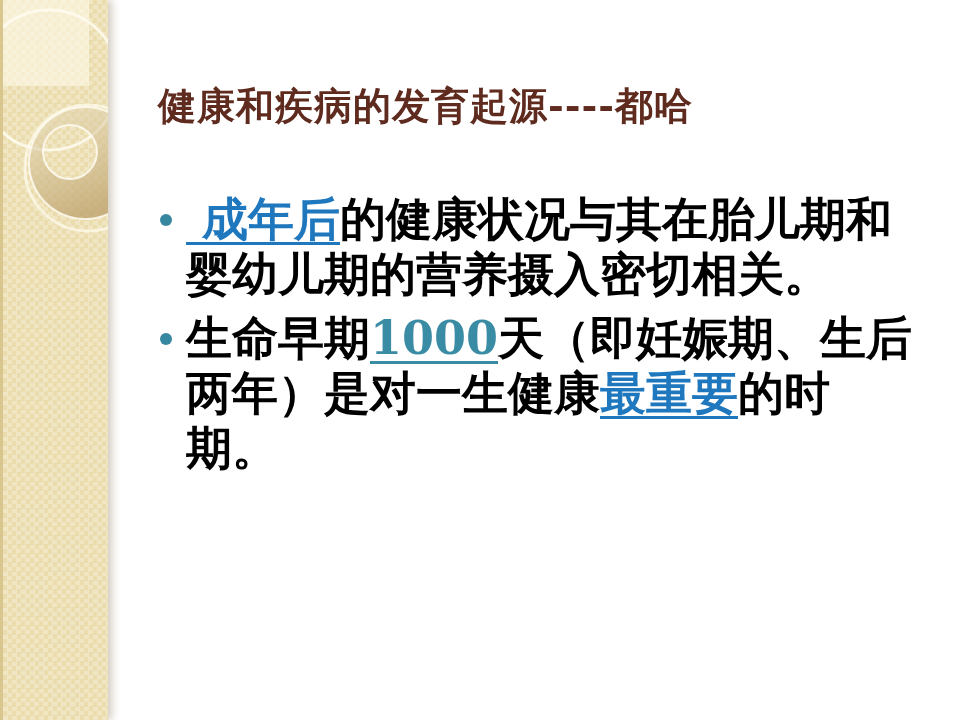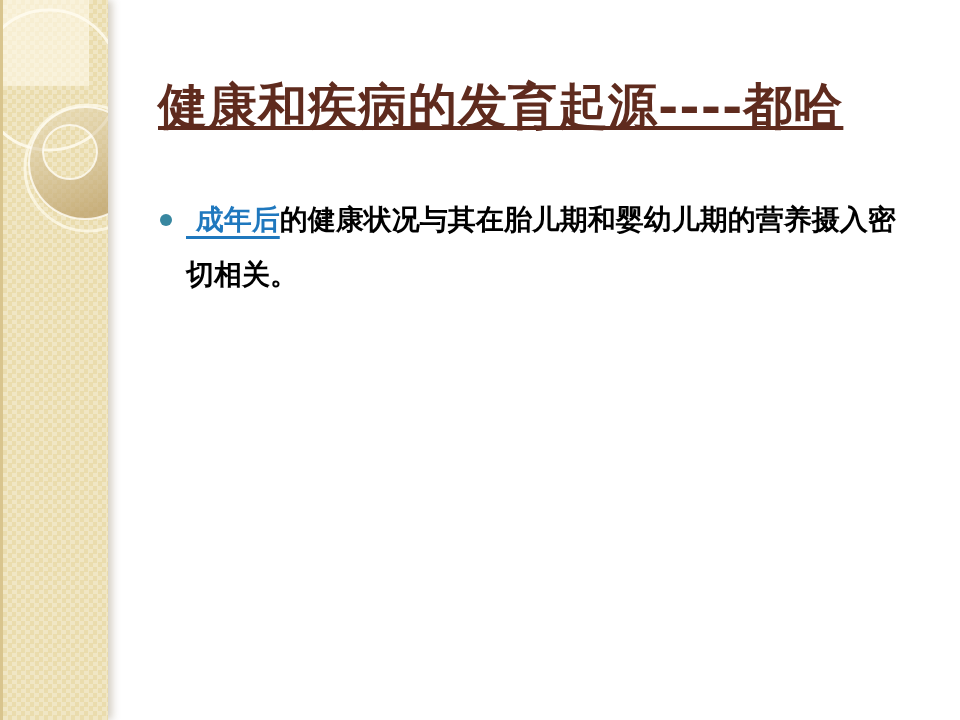--- a/index.html
+++ b/index.html
@@ -13,31 +13,31 @@
     background-color:var(--sidebar-base,#EADCAD);
     background-image:conic-gradient(rgba(255,255,255,.28) 0 25%,transparent 0 50%,rgba(255,255,255,.28) 0 75%,transparent 0);
     background-size:9px 9px;
     border-left:3px solid #D9C58E;
     box-shadow:4px 0 8px rgba(110,90,50,.30);
   }
   .sidebar svg{position:absolute;left:0;top:0;}
   
   .content{position:absolute;left:158px;top:76px;width:758px;}
   .title{
-    margin:0;font-size:49px;line-height:60px;font-weight:bold;
-    color:var(--title,#5F2B1E);letter-spacing:1px;text-decoration:underline;
+    margin:0;font-size:38px;line-height:60px;font-weight:bold;
+    color:var(--title,#5F2B1E);letter-spacing:1px;
   }
   .bullet-list{list-style:none;margin:56px 0 0 0;padding:0;}
   .bullet-item{display:flex;align-items:flex-start;margin-bottom:9px;}
   .dot{
     flex:0 0 12px;width:12px;height:12px;border-radius:50%;
     background:var(--bullet-dot,#3887A0);margin:22px 14px 0 2px;
   }
   .bullet-text{
-    flex:1;font-size:28px;line-height:55px;font-weight:bold;
+    flex:1;font-size:46px;line-height:55px;font-weight:bold;
     color:var(--body,#000);
   }
   .seg-plain{color:var(--body,#000);}
   .seg-blue,.seg-teal{
     text-decoration:underline;
     text-decoration-thickness:3px;
     text-underline-offset:7px;
   }
   .seg-blue{color:var(--link-blue,#1F78BE);text-decoration-color:var(--link-blue,#1F78BE);}
   .seg-teal{color:var(--link-teal,#3A8CA4);text-decoration-color:var(--link-teal,#3A8CA4);}
@@ -62,16 +62,20 @@
     </svg>
   </div>
 
   <div class="content">
     <h1 class="title">健康和疾病的发育起源----都哈</h1>
     <ul class="bullet-list">
         <li class="bullet-item">
           <span class="dot"></span>
           <div class="bullet-text"><span class="seg-blue">&nbsp;成年后</span><span class="seg-plain">的健康状况与其在胎儿期和婴幼儿期的营养摄入密切相关。</span></div>
         </li>
+        <li class="bullet-item">
+          <span class="dot"></span>
+          <div class="bullet-text"><span class="seg-plain">生命早期</span><span class="seg-teal">1000</span><span class="seg-plain">天（即妊娠期、生后两年）是对一生健康</span><span class="seg-blue">最重要</span><span class="seg-plain">的时期。</span></div>
+        </li>
       </ul>
   </div>
 
 </div>
 
 </body></html>

